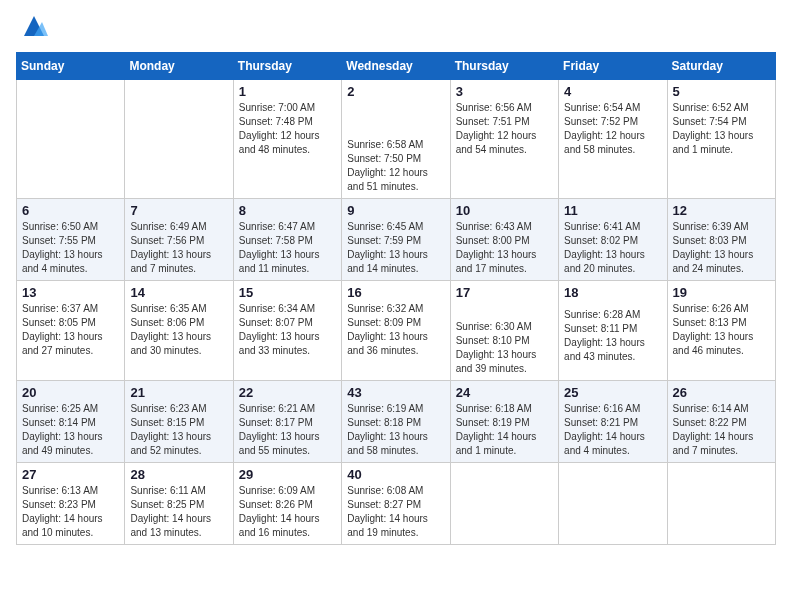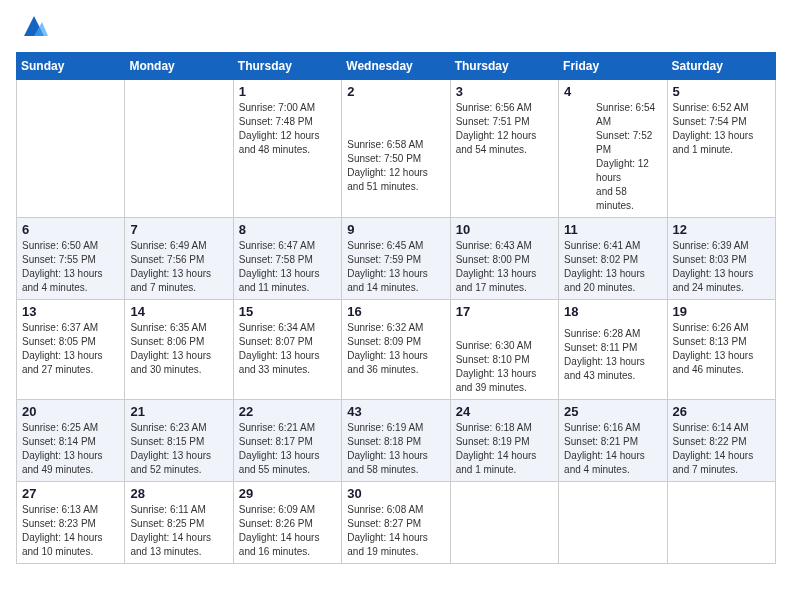--- a/index.html
+++ b/index.html
@@ -154,21 +154,21 @@
         </td>
         <td>
           <div class="day-number">3</div>
           <div class="day-info" style="white-space: pre-line;">Sunrise: 6:56 AM
 Sunset: 7:51 PM
 Daylight: 12 hours
 and 54 minutes.</div>
         </td>
         <td>
           <div class="day-number">4</div>
-          <div class="day-info" style="white-space: pre-line; margin-left: 32px;">Sunrise: 6:54 AM
+          <div class="day-info" style="white-space: pre-line;">Sunrise: 6:54 AM
 Sunset: 7:52 PM
 Daylight: 12 hours
 and 58 minutes.</div>
         </td>
         <td>
           <div class="day-number">5</div>
           <div class="day-info" style="white-space: pre-line;">Sunrise: 6:52 AM
 Sunset: 7:54 PM
 Daylight: 13 hours
 and 1 minute.</div>
@@ -343,21 +343,21 @@
 and 13 minutes.</div>
         </td>
         <td>
           <div class="day-number">29</div>
           <div class="day-info" style="white-space: pre-line;">Sunrise: 6:09 AM
 Sunset: 8:26 PM
 Daylight: 14 hours
 and 16 minutes.</div>
         </td>
         <td>
-          <div class="day-number">30</div>
+          <div class="day-number">40</div>
           <div class="day-info" style="white-space: pre-line;">Sunrise: 6:08 AM
 Sunset: 8:27 PM
 Daylight: 14 hours
 and 19 minutes.</div>
         </td>
         <td class="empty-cell"></td>
         <td class="empty-cell"></td>
         <td class="empty-cell"></td>
       </tr>
     </tbody>

